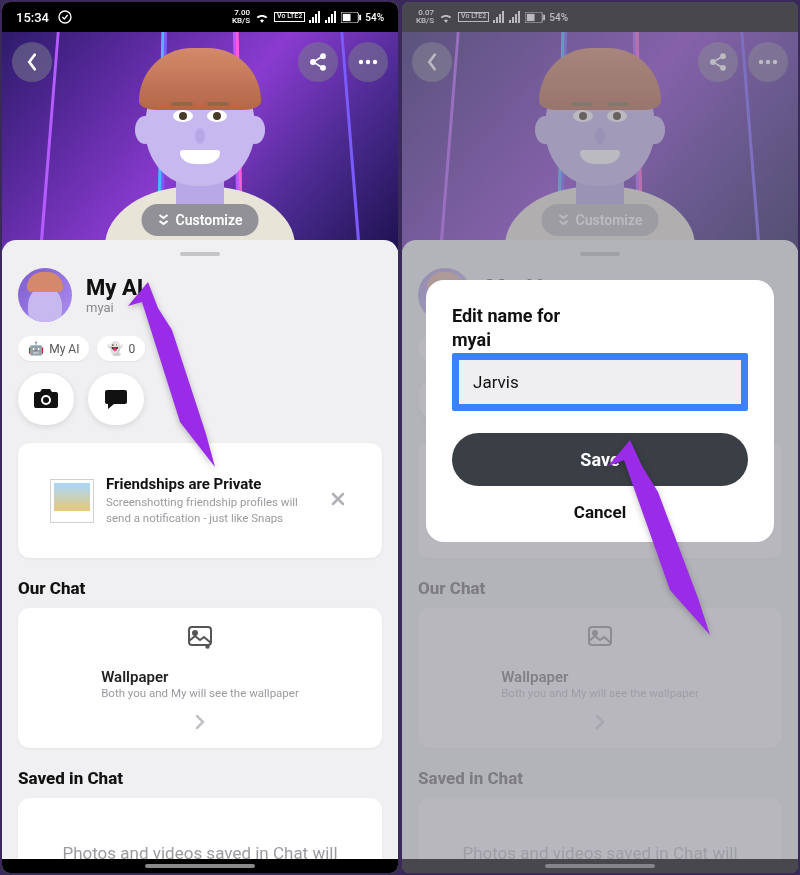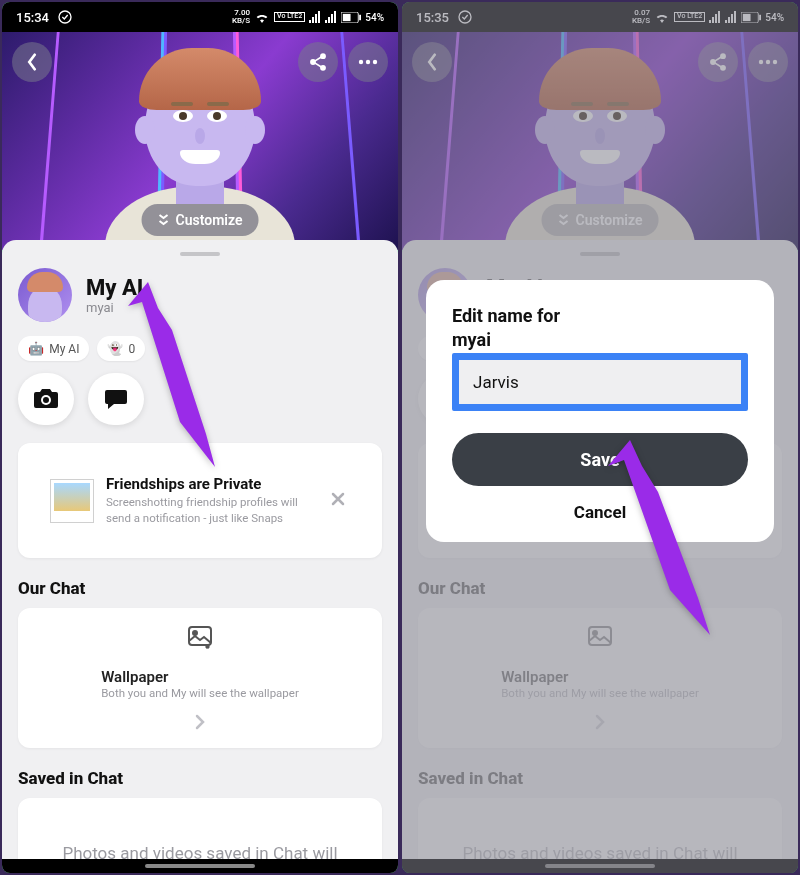--- a/index.html
+++ b/index.html
@@ -273,27 +273,20 @@
 
   <div class="arrow" style="left:118px; top:280px;">
     <svg width="120" height="190" viewBox="0 0 120 190">
         <path d="M28 0 L8 24 L22 20 L60 140 L95 185 L86 152 L52 48 L38 26 Z" fill="#9a2be8"></path>
       </svg>
   </div>
 </div>
 
 <div class="phone right">
   <div class="status-bar">
-    <div class="status-left">
-      <span>15:35</span>
-      <svg width="16" height="16" viewBox="0 0 24 24" fill="none" stroke="#fff" stroke-width="2">
-          <circle cx="12" cy="12" r="9"></circle>
-          <path d="M8 12l3 3 5-6"></path>
-        </svg>
-    </div>
     <div class="status-right">
       <div class="kbs">
           <div>0.07</div>
           <div>KB/S</div>
         </div>
       <svg width="16" height="12" viewBox="0 0 24 18" fill="#fff">
           <path d="M12 18l-3-4c2-1.5 4-1.5 6 0zM4 9c5-4 11-4 16 0l-2 2c-4-3-8-3-12 0z"></path>
         </svg>
       <span style="border:1px solid #fff;padding:0 2px;font-size:7px;line-height:1.1">Vo LTE2</span>
       <svg width="12" height="12" viewBox="0 0 12 12" fill="#fff">

